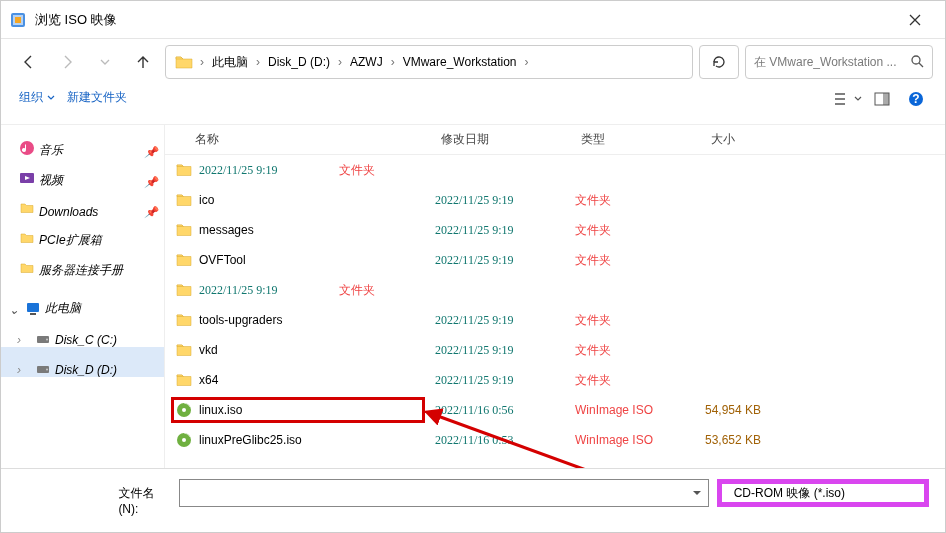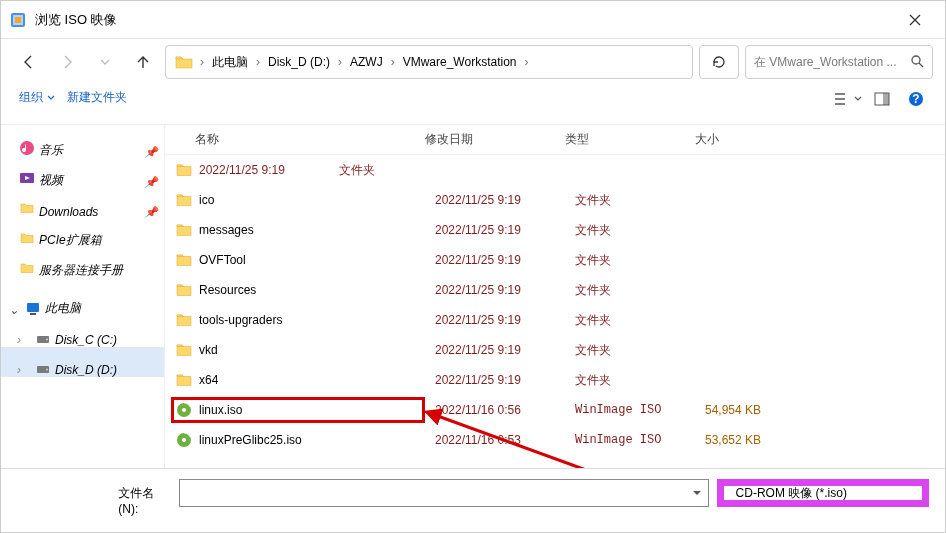--- a/index.html
+++ b/index.html
@@ -28,38 +28,38 @@
 .sidebar { width: 164px; border-right: 1px solid #eee; overflow-y: auto; padding: 4px 0; }
 .sb-item { display: flex; align-items: flex-end; height: 30px; padding: 0 6px 0 18px; gap: 4px; cursor: pointer; font-style: italic; }
 .sb-item.section { padding-left: 8px; margin-top: 8px; }
 .sb-item.child { padding-left: 34px; }
 .sb-item.selected { background: #dce9f9; }
 .sb-pin { margin-left: auto; color: #888; font-size: 11px; }
 .sb-chevron { width: 12px; color: #555; }
 .file-pane { flex: 1; display: flex; flex-direction: column; overflow: hidden; }
 .col-headers { display: flex; height: 30px; align-items: center; border-bottom: 1px solid #eee; color: #444; }
 .col-name { width: 260px; padding-left: 30px; }
-.col-date { width: 140px; }
+.col-date { width: 140px; margin-left: 16px; }
 .col-type { width: 130px; }
 .col-size { width: 100px; }
 .file-rows { flex: 1; overflow-y: auto; position: relative; }
 .file-row { display: flex; height: 30px; align-items: center; padding-left: 10px; }
 .fr-icon { width: 18px; height: 18px; margin-right: 6px; }
 .fr-name { width: 236px; }
-.fr-date { width: 140px; color: #7f1d1d; }
-.fr-type { width: 130px; color: #7f1d1d; font-family: Liberation Mono, monospace; }
+.fr-date { width: 140px; color: #0f766e; font-family: Liberation Serif, serif; }
+.fr-type { width: 130px; color: #ef4444; }
 .fr-size { width: 100px; color: #a16207; }
 .highlight-box { position: absolute; border: 3px solid #d40000; pointer-events: none; }
 .arrow-svg { position: absolute; pointer-events: none; }
 .bottom { height: 64px; border-top: 1px solid #ddd; display: flex; align-items: flex-start; padding: 10px 16px; gap: 8px; }
 .fn-label { padding-top: 6px; }
 .fn-input { width: 530px; height: 28px; border: 1px solid #888; padding: 0 22px 0 6px; appearance: none; background: #fff; }
 .fn-input-wrap { position: relative; }
 .fn-input-wrap::after { content: ""; position: absolute; right: 8px; top: 12px; border: 4px solid transparent; border-top-color: #555; }
-.filter-select { width: 225px; height: 28px; border: 7px solid #d946ef; padding: 0 12px; background: #fff; }
+.filter-select { width: 225px; height: 28px; border: 5px solid #d946ef; padding: 0 12px; background: #fff; }
 .folder-icon { fill: #ffd76a; stroke: #d9a92e; stroke-width: 0.5; }
 .iso-icon { fill: #6fb040; }
 .monitor-icon { fill: #1a73d8; }
 .drive-icon { fill: #7a7a7a; }
 .pink-icon { fill: #e94b86; }
 .purple-icon { fill: #7a3fa8; }
 </style>
 </head>
 <body>
 
@@ -273,21 +273,20 @@
     <span class="fr-name">OVFTool</span>
     <span class="fr-date">2022/11/25 9:19</span>
     <span class="fr-type">文件夹</span>
     <span class="fr-size"></span>
         </div>
         <div class="file-row">
     <span class="fr-icon"><svg width="18" height="18" viewBox="0 0 18 18">
               <path class="folder-icon" d="M2 4 h5 l1.5 1.5 h7.5 v9 h-14 z"></path>
               <path class="folder-icon tab" d="M2 4 h5 l1.5 1.5 h-6.5 z"></path>
             </svg></span>
-    <span class="fr-name">Resources</span>
     <span class="fr-date">2022/11/25 9:19</span>
     <span class="fr-type">文件夹</span>
     <span class="fr-size"></span>
         </div>
         <div class="file-row">
     <span class="fr-icon"><svg width="18" height="18" viewBox="0 0 18 18">
               <path class="folder-icon" d="M2 4 h5 l1.5 1.5 h7.5 v9 h-14 z"></path>
               <path class="folder-icon tab" d="M2 4 h5 l1.5 1.5 h-6.5 z"></path>
             </svg></span>
     <span class="fr-name">tools-upgraders</span>

